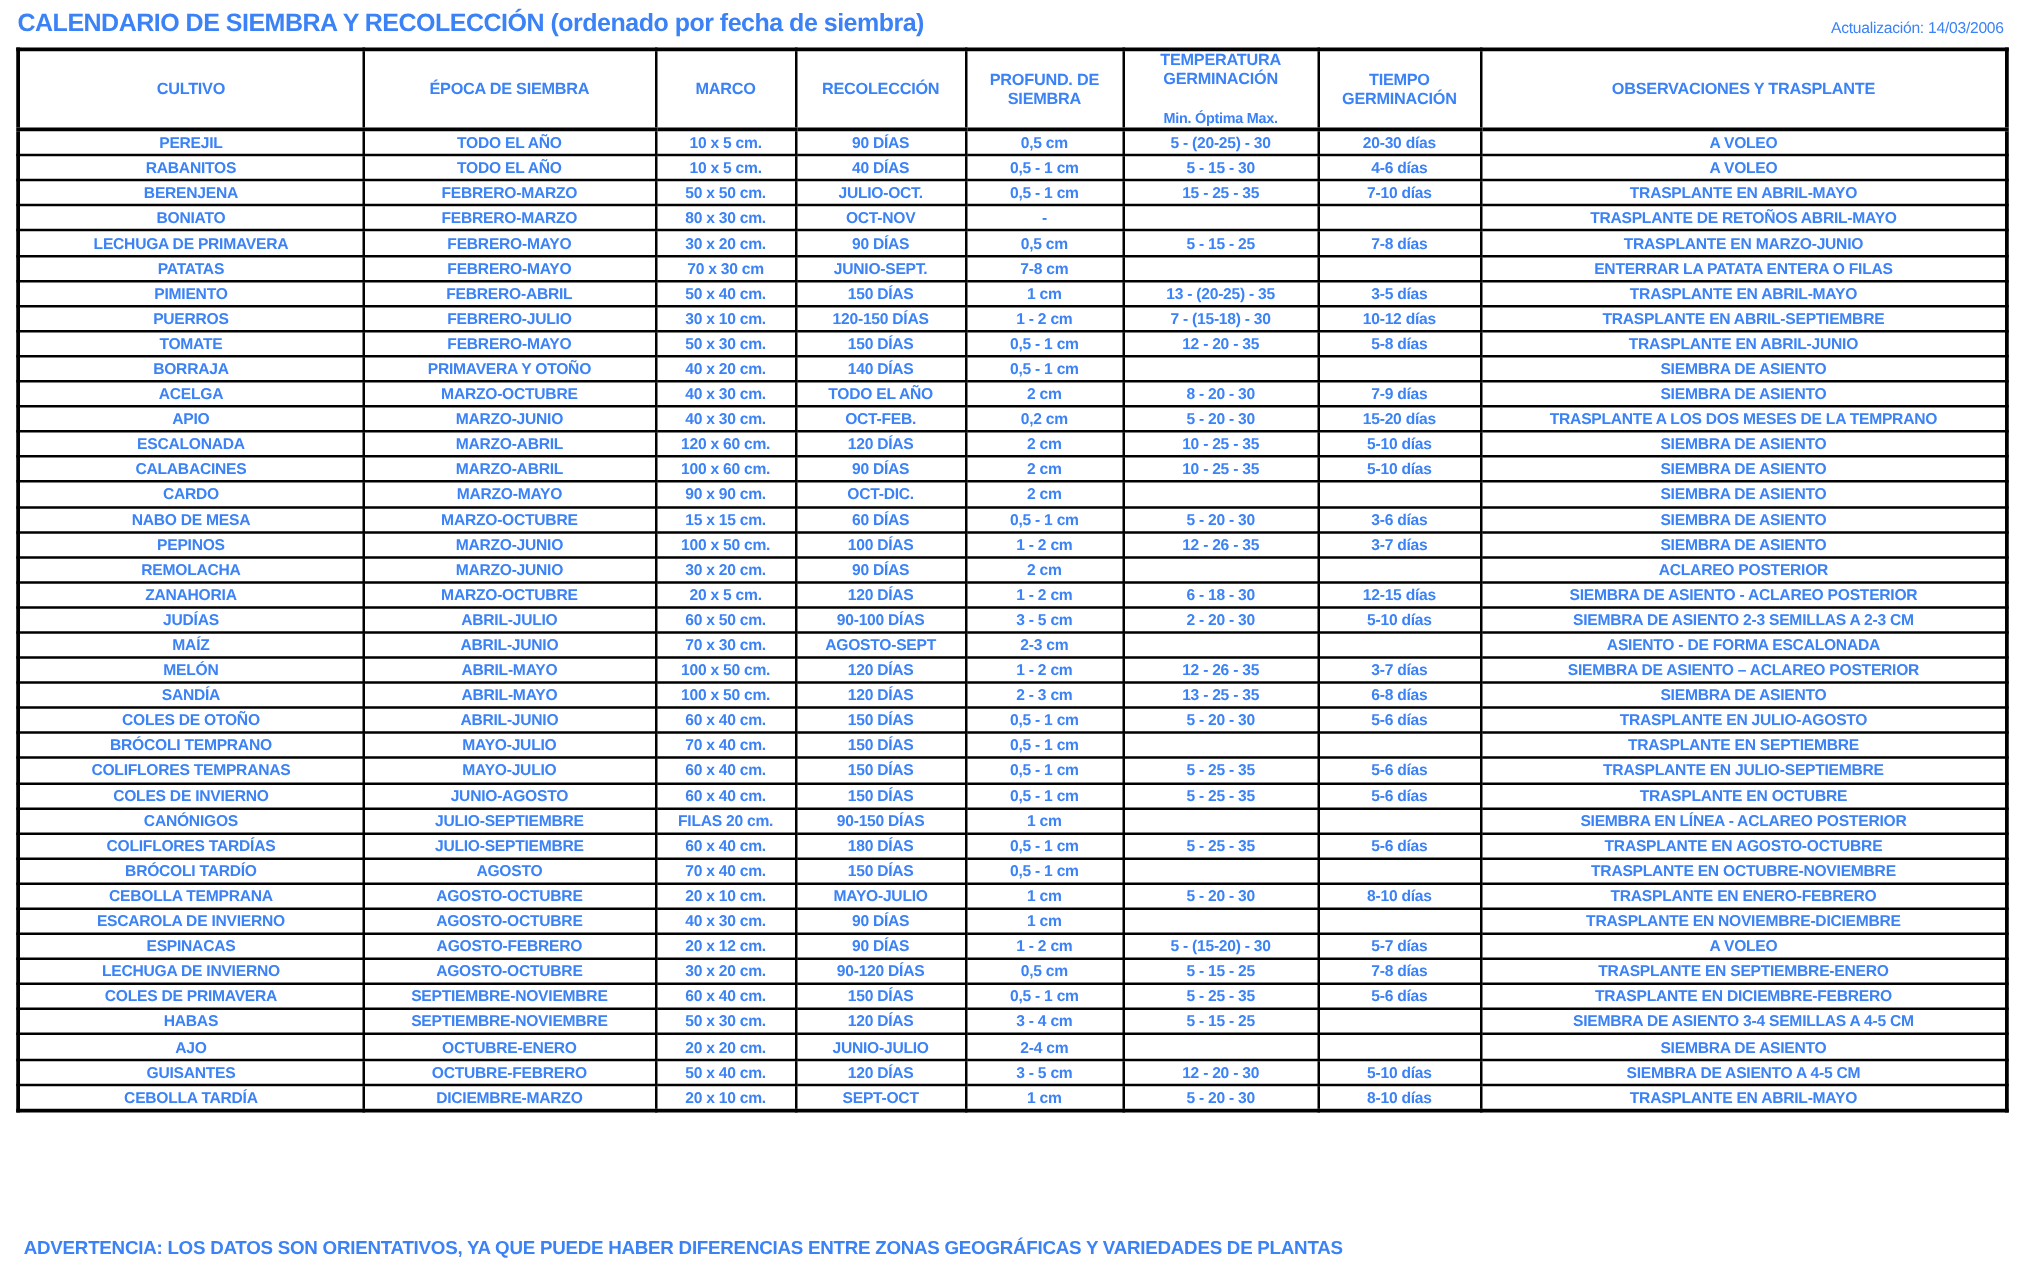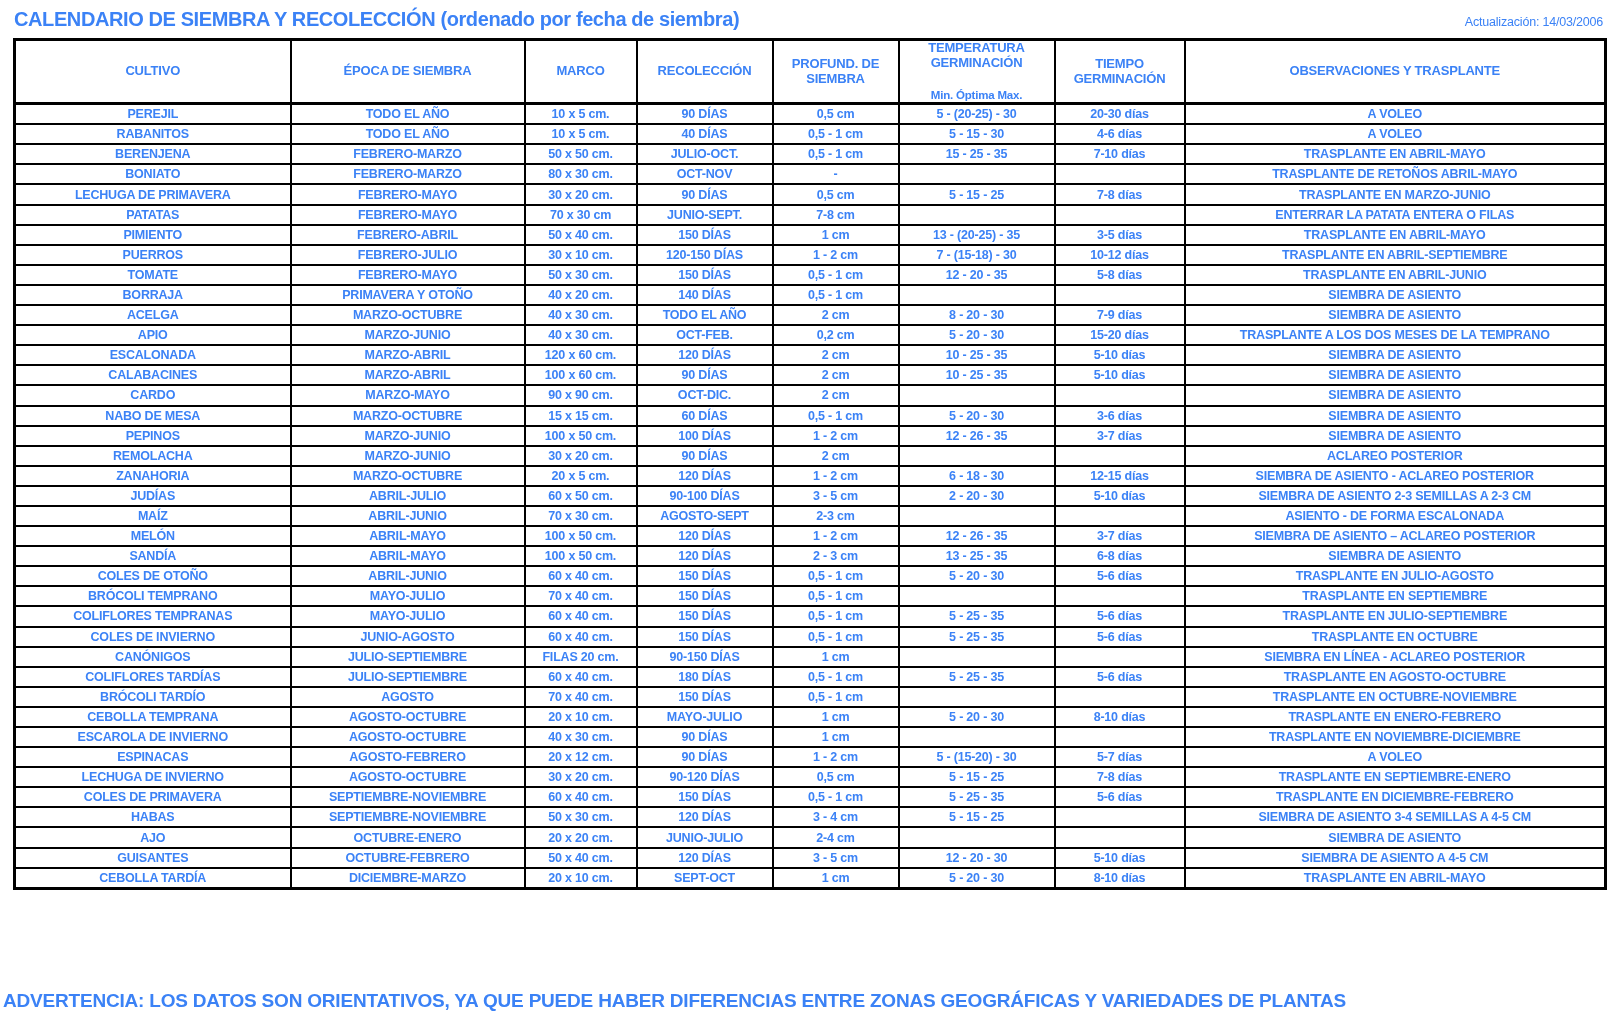--- a/index.html
+++ b/index.html
@@ -60,22 +60,22 @@
   }
   col.c-cultivo       { width: 276px; }
   col.c-epoca         { width: 234px; }
   col.c-marco         { width: 112px; }
   col.c-recoleccion   { width: 136px; }
   col.c-profundidad   { width: 126px; }
   col.c-temperatura   { width: 156px; }
   col.c-tiempo        { width: 130px; }
   col.c-observaciones { width: 421px; }
   .footer {
-    position: absolute; top: 990px; left: 3px;
-    font-size: 19px; font-weight: 700; letter-spacing: -0.2px;
+    position: absolute; top: 990px; left: 19px;
+    font-size: 15px; font-weight: 700; letter-spacing: -0.2px;
     white-space: nowrap;
   }
 </style>
 </head>
 <body>
 
 <div class="page">
 
   <div class="titlebar">
     <div class="title">CALENDARIO DE SIEMBRA Y RECOLECCIÓN (ordenado por fecha de siembra)</div>

